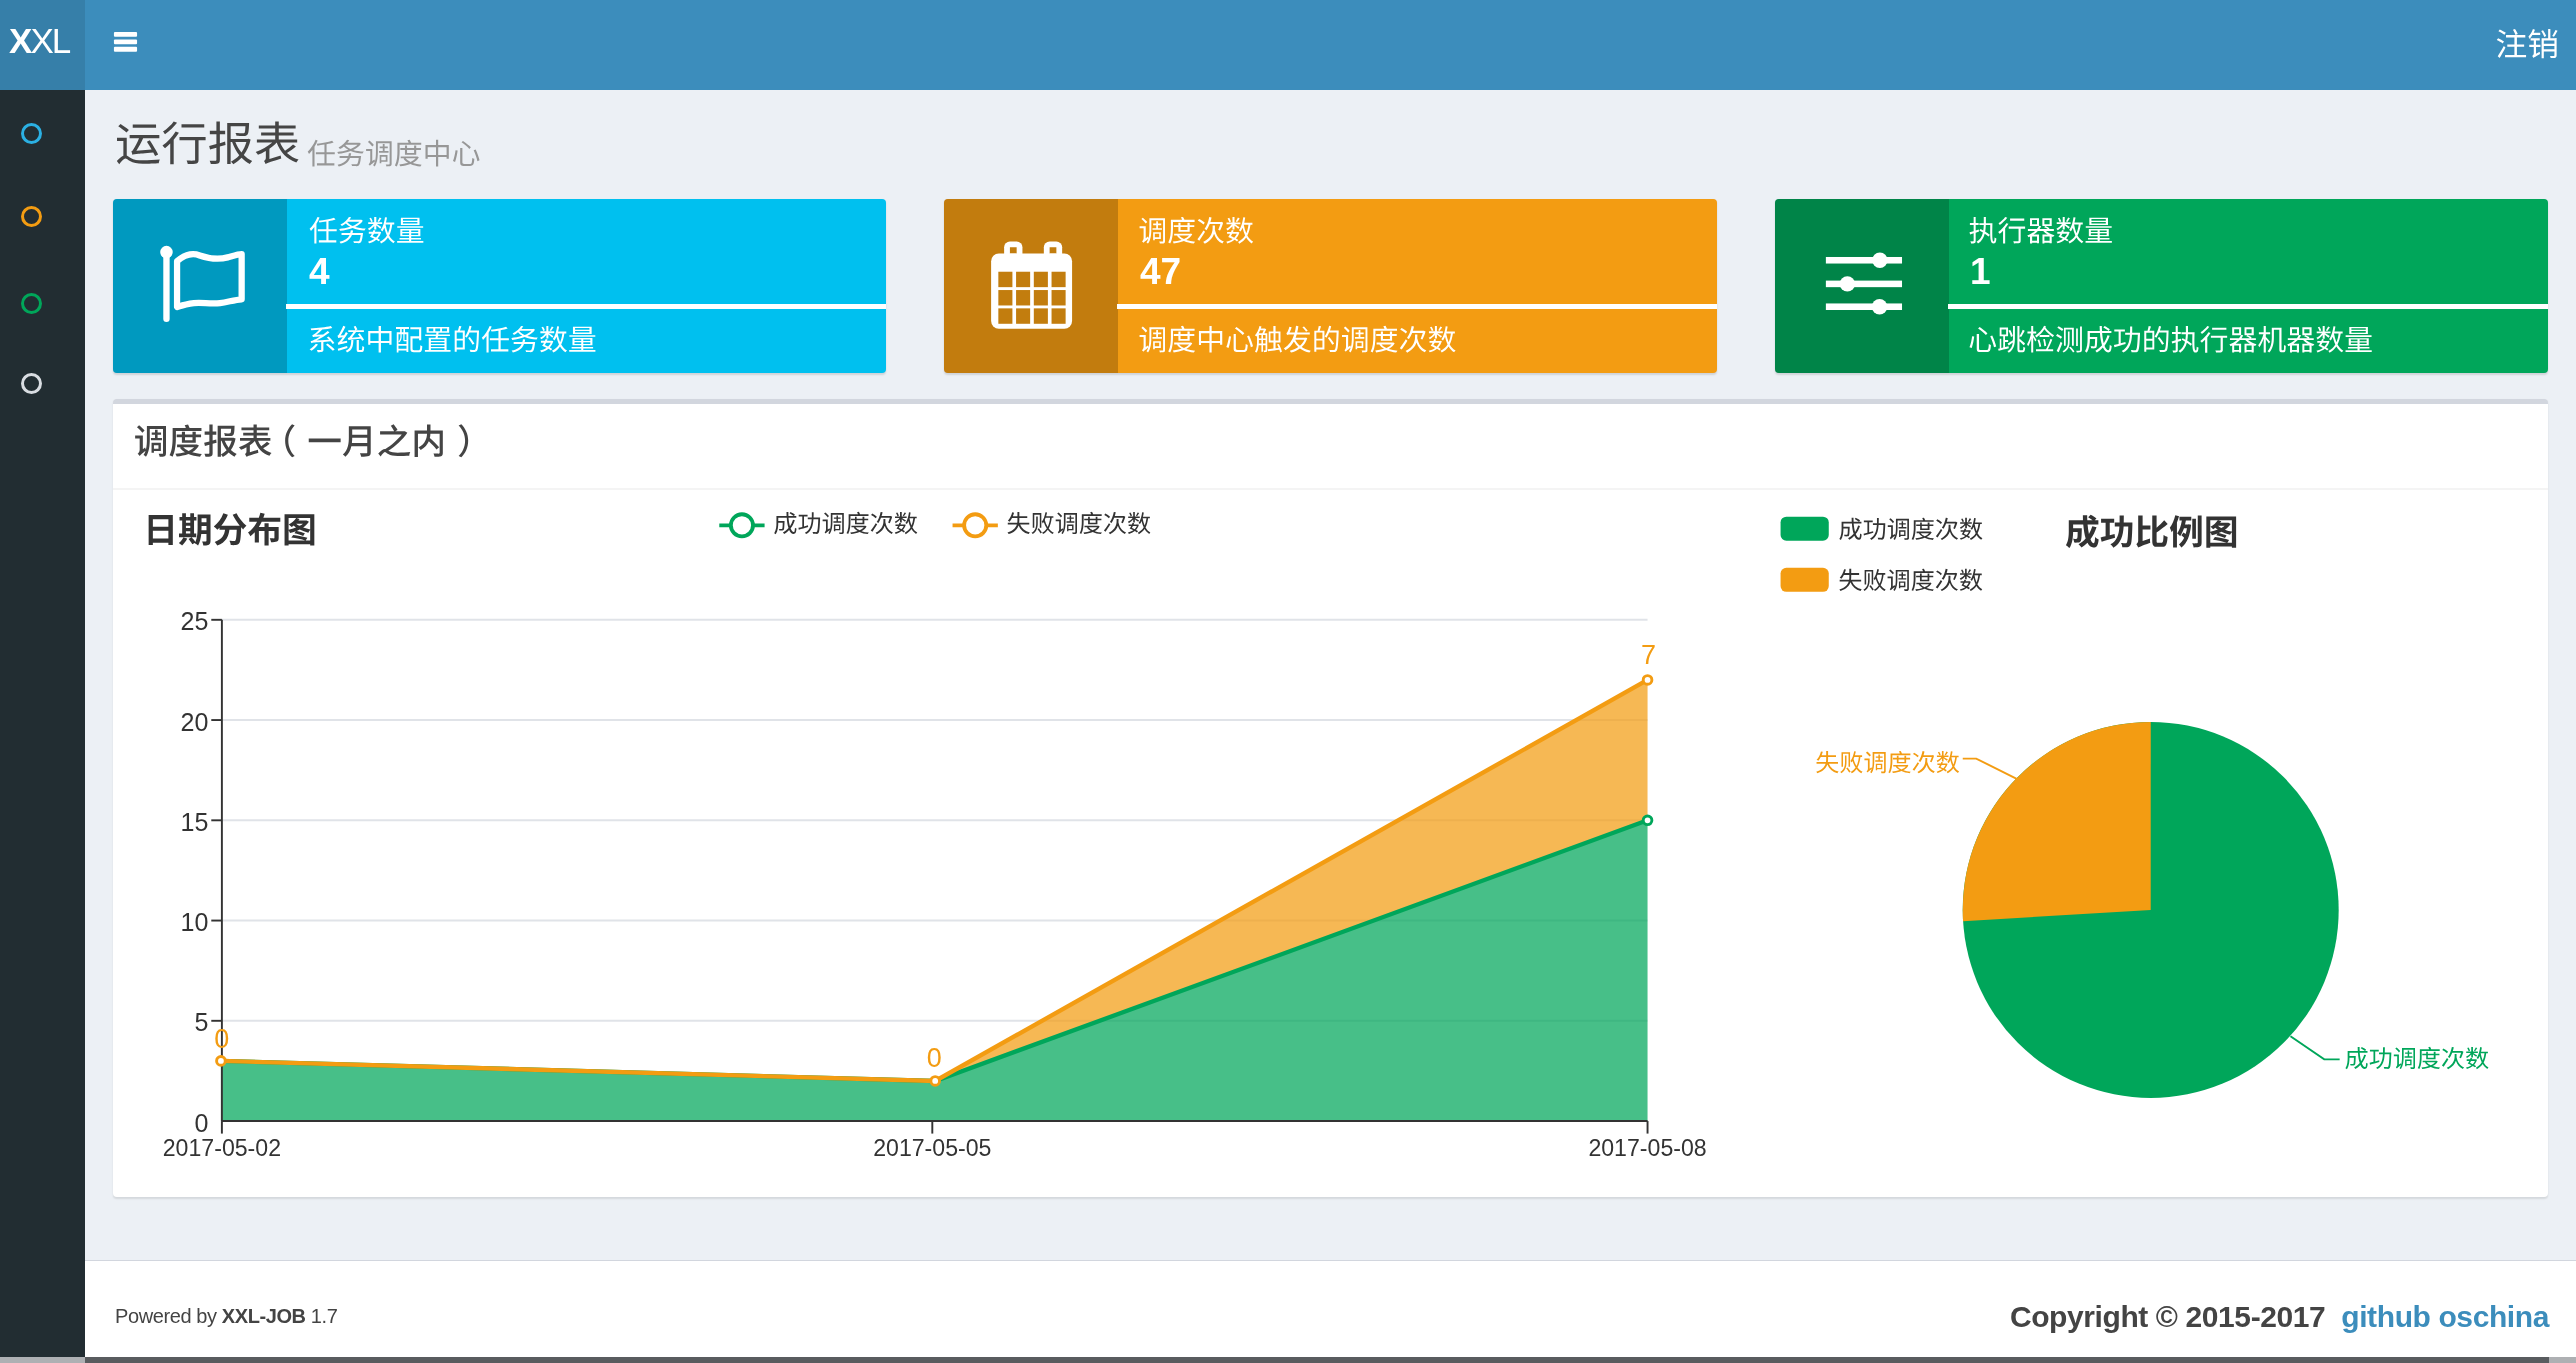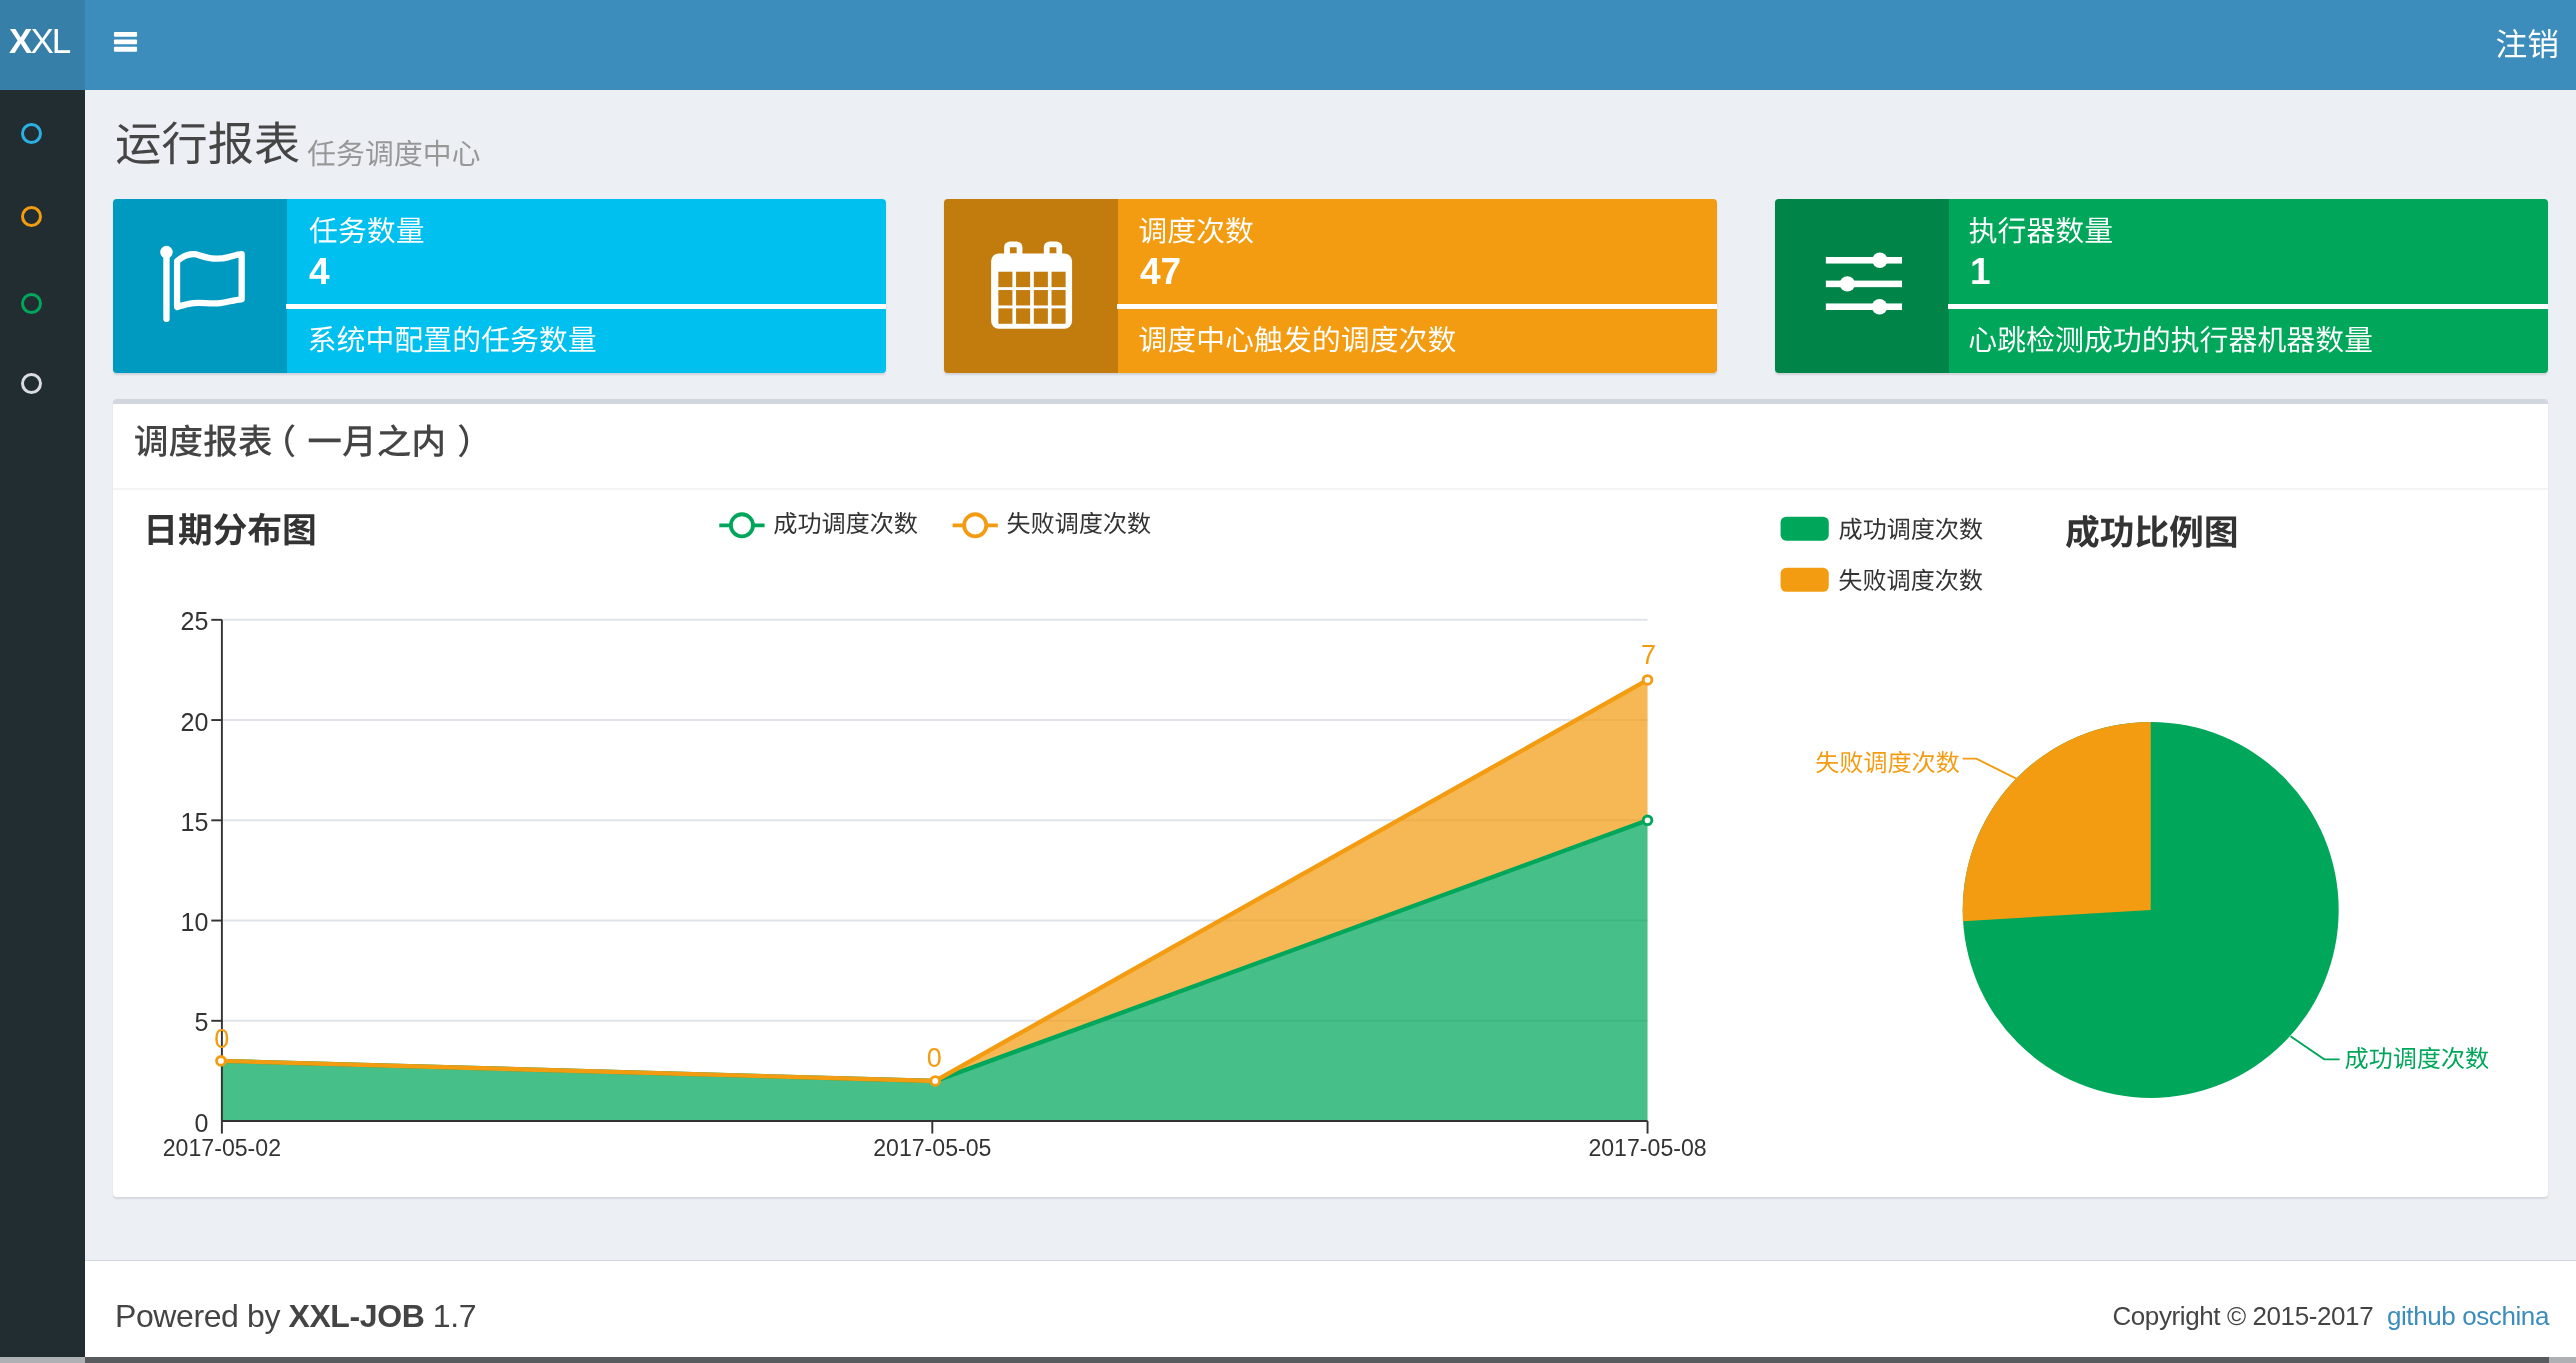--- a/index.html
+++ b/index.html
@@ -31,22 +31,22 @@
 <div class="abs" style="left:1970px;top:251px;font-size:37px;font-weight:bold;color:#fff;line-height:42px">1</div>
 
 <div class="abs" style="left:286px;top:304px;width:600px;height:4.8px;background:#fff"></div>
 <div class="abs" style="left:1117px;top:304px;width:600px;height:4.8px;background:#fff"></div>
 <div class="abs" style="left:1948px;top:304px;width:600px;height:4.8px;background:#fff"></div>
 
 <div class="abs" style="left:113px;top:399px;width:2435px;height:798px;background:#fff;border-top:5.8px solid #d2d6de;border-radius:3.9px;box-shadow:0 1.9px 1.9px rgba(0,0,0,0.1)"></div>
 <div class="abs" style="left:113px;top:488px;width:2435px;height:1.9px;background:#f4f4f4"></div>
 
 <div class="abs" style="left:85px;top:1260px;width:2491px;height:97px;background:#fff;border-top:1.9px solid #d2d6de"></div>
-<div class="abs" style="left:115px;top:1300px;font-size:32px;color:#444;letter-spacing:-0.4px;line-height:33px">Powered by <b>XXL-JOB</b> 1.7</div>
-<div class="abs" style="right:27px;top:1300px;font-size:26px;color:#444;letter-spacing:-0.4px;line-height:33px;font-weight:normal">Copyright © 2015-2017&nbsp;&nbsp;<a>github</a>&nbsp;<a>oschina</a></div>
+<div class="abs" style="left:115px;top:1300px;font-size:20px;color:#444;letter-spacing:-0.4px;line-height:33px">Powered by <b>XXL-JOB</b> 1.7</div>
+<div class="abs" style="right:27px;top:1300px;font-size:30px;color:#444;letter-spacing:-0.4px;line-height:33px;font-weight:bold">Copyright © 2015-2017&nbsp;&nbsp;<a>github</a>&nbsp;<a>oschina</a></div>
 
 <div class="abs" style="left:0;top:1357px;width:2576px;height:5.8px;background:#aeb0b3"></div>
 <div class="abs" style="left:85px;top:1357px;width:2464px;height:5.8px;background:#595c5f"></div>
 
 <svg class="abs" style="left:0;top:0" width="2576" height="1363" viewBox="0 0 2672 1414">
 <rect x="118" y="33.2" width="24" height="5" rx="1" fill="#fff"></rect>
 <rect x="118" y="40.9" width="24" height="5" rx="1" fill="#fff"></rect>
 <rect x="118" y="48.6" width="24" height="5" rx="1" fill="#fff"></rect>
 <circle cx="172.5" cy="261.5" r="6.5" fill="#fff"></circle>
 <rect x="169.2" y="261" width="6.6" height="73" rx="3.3" fill="#fff"></rect>

